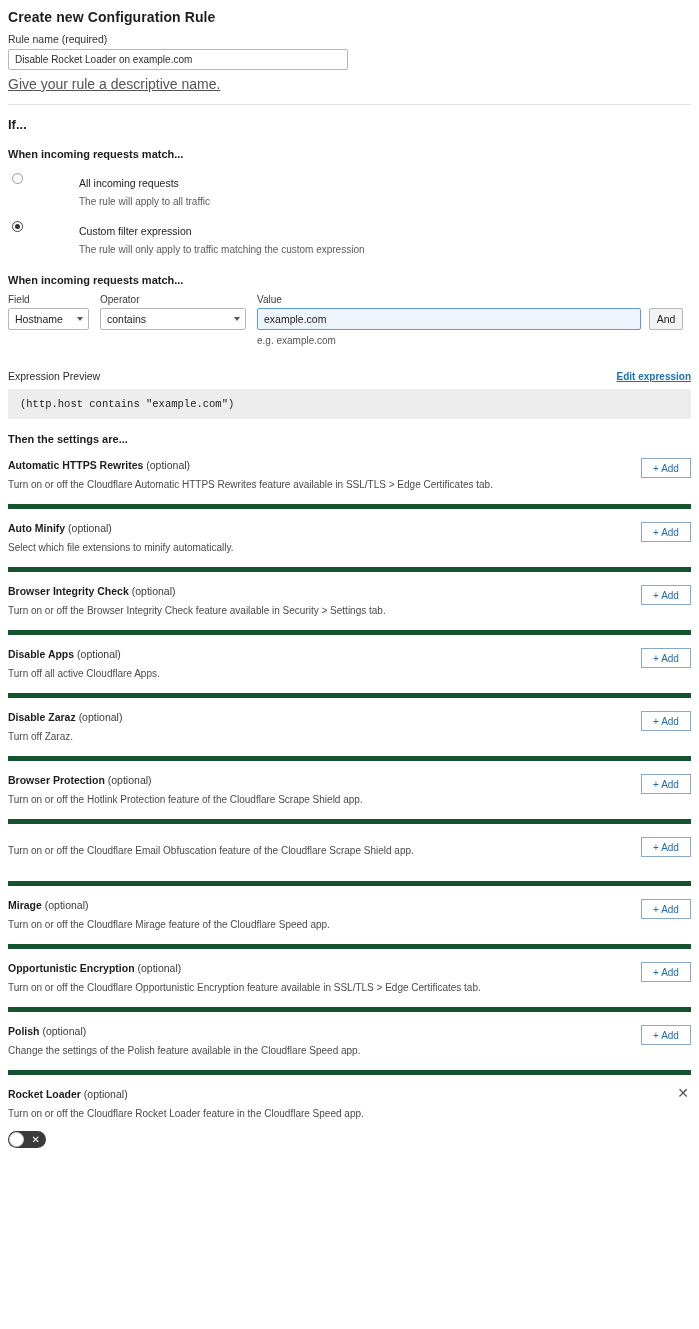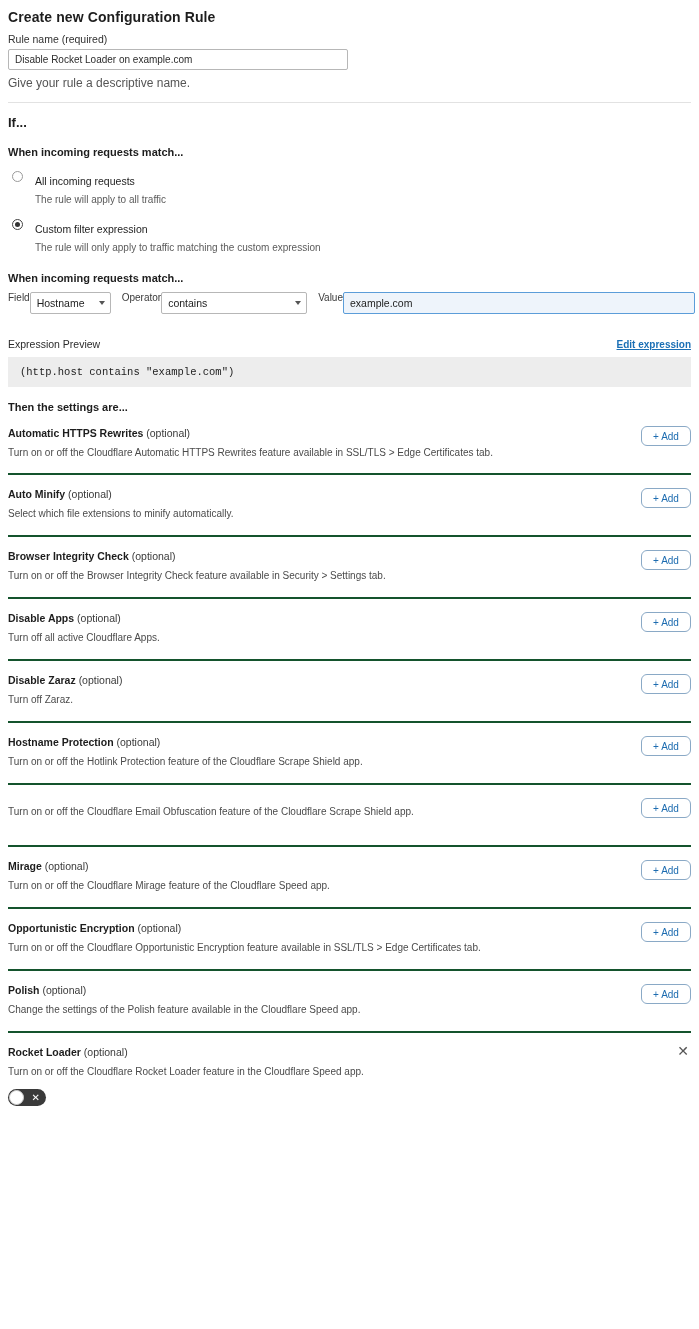--- a/index.html
+++ b/index.html
@@ -32,23 +32,24 @@
     border: 1px solid #b7b7b7;
     border-radius: 2px;
     font-size: 10px;
     font-family: "Liberation Sans", sans-serif;
     padding: 2px 6px;
     color: #2b2b2b;
     background: #fff;
     outline: none;
   }
   .helper {
-    font-size: 12px;
+    font-size: 14px;
     color: #555;
     margin-top: 6px;
+    text-decoration: underline;
   }
   .hr {
     border: 0;
     border-top: 1px solid #e2e2e2;
     margin: 12px 0 0 0;
   }
   .section-head {
     font-size: 13px;
     font-weight: bold;
     margin: 12px 0 0 0;
@@ -74,30 +75,30 @@
   }
   .radio.checked { border-color: #444; }
   .radio.checked::after {
     content: "";
     position: absolute;
     left: 2px; top: 2px;
     width: 5px; height: 5px;
     border-radius: 50%;
     background: #333;
   }
-  .radio-text { line-height: 1.35; }
+  .radio-text { line-height: 1.35; margin-left: 44px; }
   .radio-title { font-size: 10.5px; color: #1d1d1d; }
   .radio-desc { font-size: 10px; color: #5b5b5b; margin-top: 2px; }
 
   .expr-row {
     display: flex;
     align-items: flex-start;
     margin-top: 8px;
   }
-  .col { display: flex; flex-direction: row; }
+  .col { display: flex; flex-direction: column; }
   .col-label {
     font-size: 10px;
     color: #3a3a3a;
     margin-bottom: 3px;
   }
   .select-wrap { position: relative; }
   select.sel {
     appearance: none;
     -webkit-appearance: none;
     height: 22px;
@@ -115,21 +116,21 @@
   .sel-arrow {
     position: absolute;
     right: 6px; top: 9px;
     width: 0; height: 0;
     border-left: 3.5px solid transparent;
     border-right: 3.5px solid transparent;
     border-top: 4px solid #555;
     pointer-events: none;
   }
   .value-input {
-    width: 352px;
+    width: 384px;
     height: 22px;
     border: 1px solid #5b9dd9;
     border-radius: 2px;
     background: #eef4fb;
     font-size: 10.5px;
     font-family: "Liberation Sans", sans-serif;
     padding: 2px 6px;
     color: #1d1d1d;
     outline: none;
   }
@@ -173,21 +174,21 @@
     font-family: "Liberation Mono", monospace;
     font-size: 10.5px;
     color: #222;
   }
   .then-head {
     font-size: 11px;
     font-weight: bold;
     margin-top: 14px;
   }
   .setting {
-    border-bottom: 2px solid #14532d;
+    border-bottom: 5px solid #14532d;
     padding: 13px 0 14px 0;
     position: relative;
     min-height: 62px;
   }
   .setting:first-of-type { padding-top: 14px; }
   .setting-name {
     font-size: 10.5px;
     font-weight: bold;
     color: #1d1d1d;
   }
@@ -200,21 +201,21 @@
     color: #4b4b4b;
     margin-top: 8px;
   }
   .add-btn {
     position: absolute;
     right: 0;
     top: 13px;
     width: 50px;
     height: 20px;
     border: 1px solid #8aa9c6;
-    border-radius: 6px;
+    border-radius: 0;
     background: #fff;
     color: #1d6cb0;
     font-size: 10px;
     font-family: "Liberation Sans", sans-serif;
     cursor: pointer;
   }
   .close-x {
     position: absolute;
     right: 2px;
     top: 11px;
@@ -302,20 +303,21 @@
         <select class="sel op-sel">
           <option>contains</option>
         </select>
         <span class="sel-arrow"></span>
       </span>
     </div>
 
     <div class="col" style="margin-right:8px;">
       <span class="col-label">Value</span>
       <input class="value-input" type="text" value="example.com" style="">
+      <span class="value-hint">e.g. example.com</span>
     </div>
 
     <div class="col" style="margin-right:6px; justify-content:flex-end;">
       <span class="col-label">&nbsp;</span>
       <button class="btn-sm">And</button>
     </div>
 
   </div>
 
   <div class="preview-head">
@@ -370,21 +372,21 @@
       <div class="setting-name">
         <span>Disable Zaraz</span>
         <span class="opt">(optional)</span>
       </div>
       <div class="setting-desc">Turn off Zaraz.</div>
       <button class="add-btn">+ Add</button>
     </div>
 
     <div class="setting">
       <div class="setting-name">
-        <span>Hostname Protection</span>
+        <span>Browser Protection</span>
         <span class="opt">(optional)</span>
       </div>
       <div class="setting-desc">Turn on or off the Hotlink Protection feature of the Cloudflare Scrape Shield app.</div>
       <button class="add-btn">+ Add</button>
     </div>
 
     <div class="setting">
       <div class="setting-desc">Turn on or off the Cloudflare Email Obfuscation feature of the Cloudflare Scrape Shield app.</div>
       <button class="add-btn">+ Add</button>
     </div>

